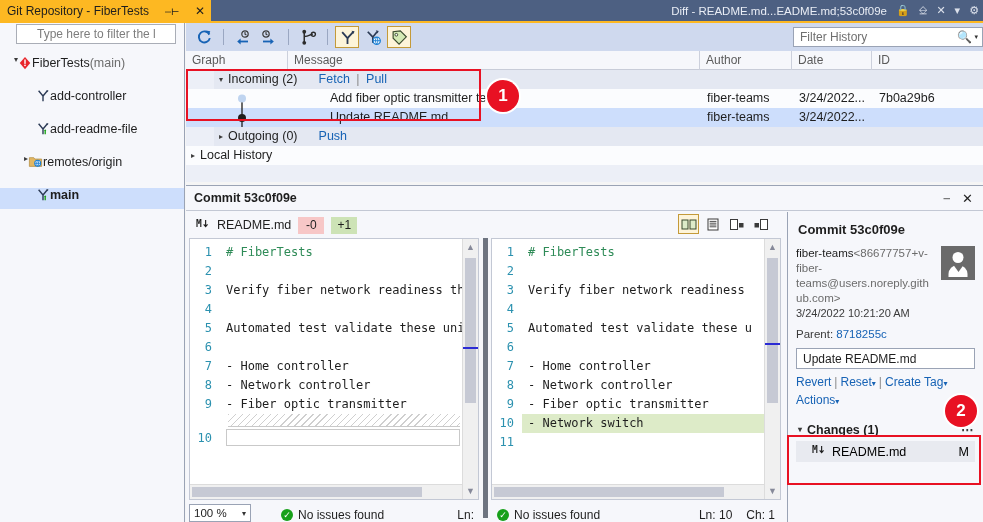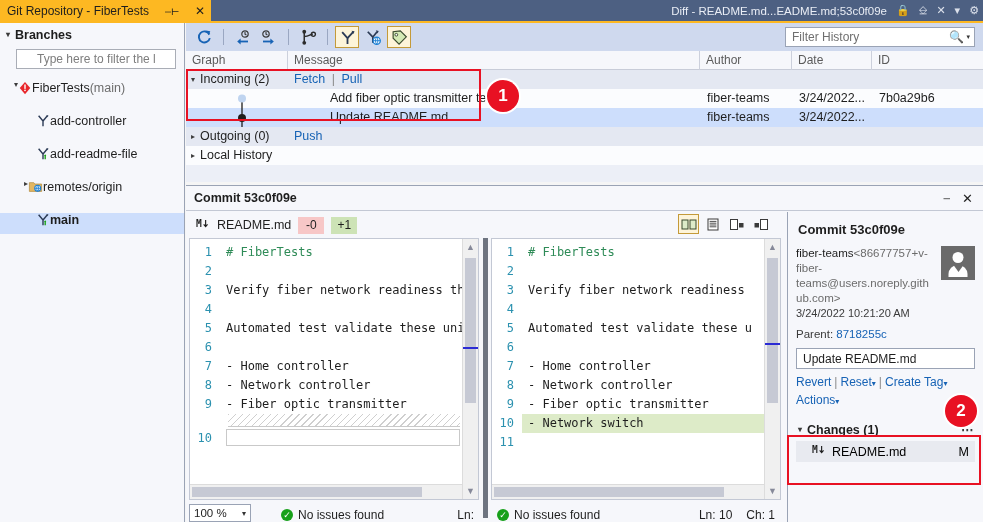--- a/index.html
+++ b/index.html
@@ -79,21 +79,21 @@
     background: #cfd9ee; display: flex; align-items: center; padding-left: 6px; gap: 2px;
   }
   .tbtn {
     width: 24px; height: 22px; display: flex; align-items: center; justify-content: center;
     border: 1px solid transparent; cursor: pointer;
   }
   .tbtn.on { background: #fdf4d9; border-color: #c49a39; }
   .tsep { width: 1px; height: 16px; background: #9aa7c2; margin: 0 5px; }
 
   .filter-hist {
-    position: absolute; right: 8px; top: 4px; width: 190px; height: 20px;
+    position: absolute; right: 0; top: 4px; width: 190px; height: 20px;
     background: #fff; border: 1px solid #9aa3b5;
     display: flex; align-items: center; padding: 0 4px 0 6px;
   }
   .filter-hist input {
     border: 0; outline: 0; width: 100%; font-size: 12px; background: transparent;
     font-family: "Liberation Sans", sans-serif; color: #2b2b2b;
   }
   .filter-hist input::placeholder { color: #6f6f6f; }
 
   
@@ -110,21 +110,21 @@
   .c-graph { width: 102px; }
   .c-msg   { width: 412px; }
   .c-auth  { width: 92px; }
   .c-date  { width: 80px; }
   .c-id    { width: 110px; border-right: 0 !important; }
 
   .hrow {
     display: flex; height: 19px; align-items: center;
     font-size: 12.5px; color: #1e1e1e; white-space: nowrap;
   }
-  .hrow.alt { background: #e4e8f2; }
+  .hrow.alt { background: #e4e8f2; margin-left: 28px; }
   .hrow.white { background: #fbfcfe; }
   .hrow.sel { background: #cddefc; }
   .hrow .cell { height: 19px; line-height: 19px; overflow: hidden; }
   .hrow .cell.g { width: 102px; display: flex; align-items: center; gap: 5px; padding-left: 5px; }
   .hrow .cell.m { width: 412px; padding-left: 6px; }
   .hrow .cell.a { width: 92px; padding-left: 7px; }
   .hrow .cell.d { width: 80px; padding-left: 7px; }
   .hrow .cell.i { width: 110px; padding-left: 7px; }
   .lnk { color: #1763b5; cursor: pointer; }
   .pipe { color: #8b8b8b; margin: 0 3px; }
@@ -329,24 +329,20 @@
       <span class="ic">🔒</span>
       <span class="ic">⎒</span>
       <span class="ic">✕</span>
       <span class="ic">▾</span>
       <span class="ic">⚙</span>
     </div>
   </div>
   <div class="gold-rule"></div>
 
   <div class="leftpane">
-    <div class="branches-hdr">
-      <span class="tri down"></span>
-      <span>Branches</span>
-    </div>
 
     <div class="filter-box">
       <input type="text" placeholder="Type here to filter the list" style="">
     </div>
 
     <div class="tree">
 
       <div class="trow ind1">
         <span class="tri down"></span>
         <span class="svgi">

